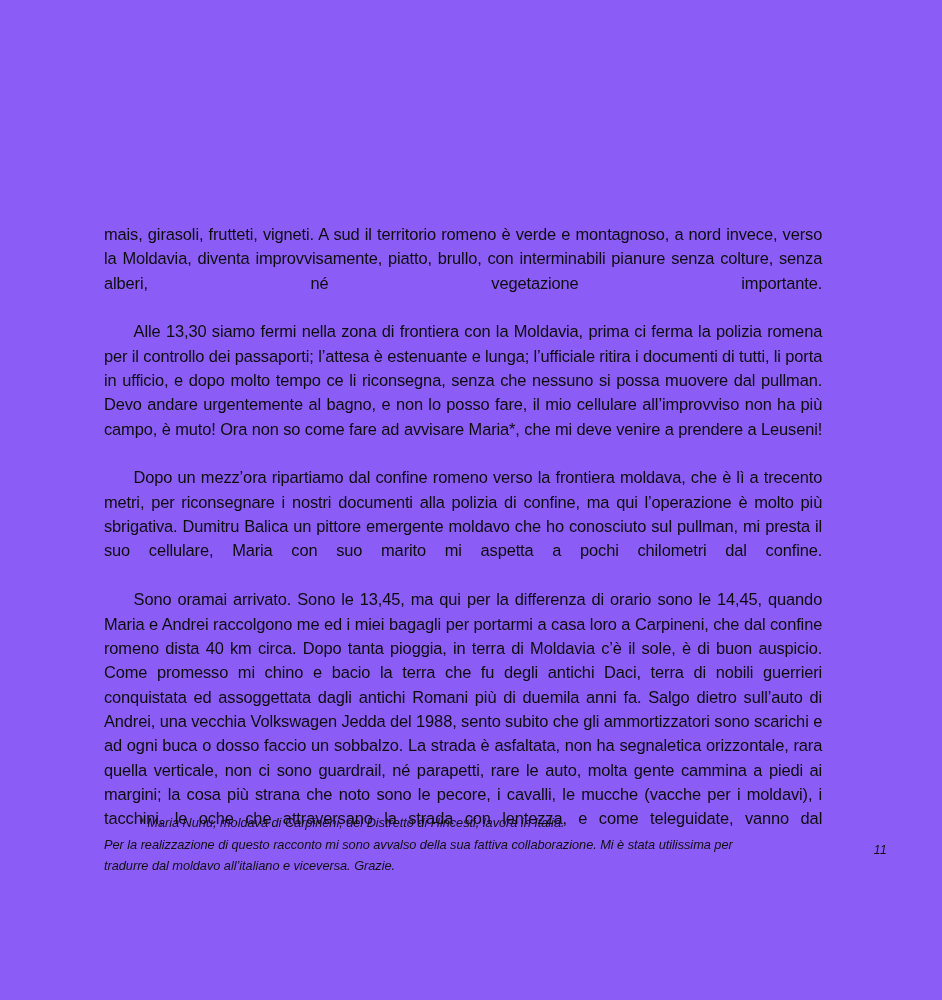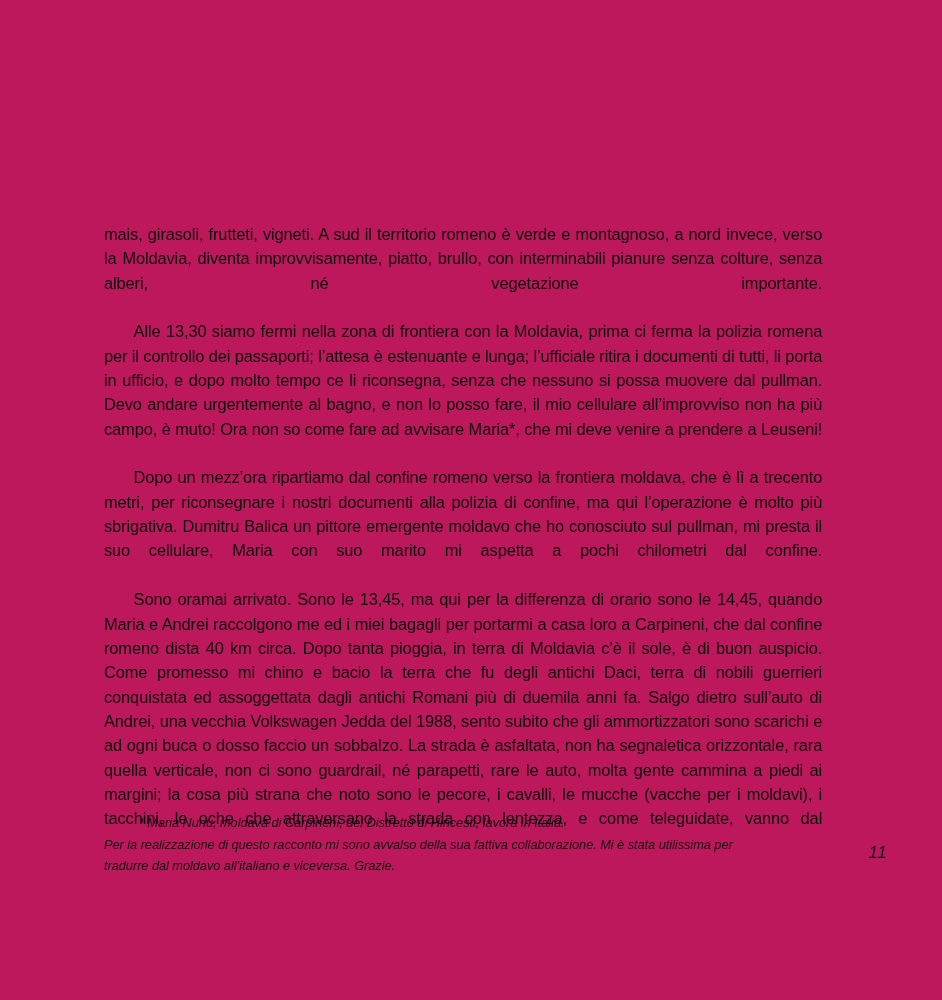--- a/index.html
+++ b/index.html
@@ -18,21 +18,21 @@
     -webkit-font-smoothing: antialiased;
   }
 
   
   .page {
     position: absolute;
     left: 0;
     top: 0;
     width: 942px;
     height: 1000px;
-    background: #be185d;
+    background: #8b5cf6;
   }
 
   
   .text-column {
     position: absolute;
     left: 104px;
     top: 222px;
     width: 752px;
   }
 
@@ -84,21 +84,21 @@
 
   .footnote-line.footnote-star {
     text-indent: 36px;
   }
 
   
   .page-number {
     position: absolute;
     right: 55px;
     top: 843px;
-    font-size: 17px;
+    font-size: 12px;
     font-style: italic;
     font-weight: 400;
     color: #141414;
     letter-spacing: 0.4px;
   }
 </style>
 </head>
 <body>
 
 <div class="page">

